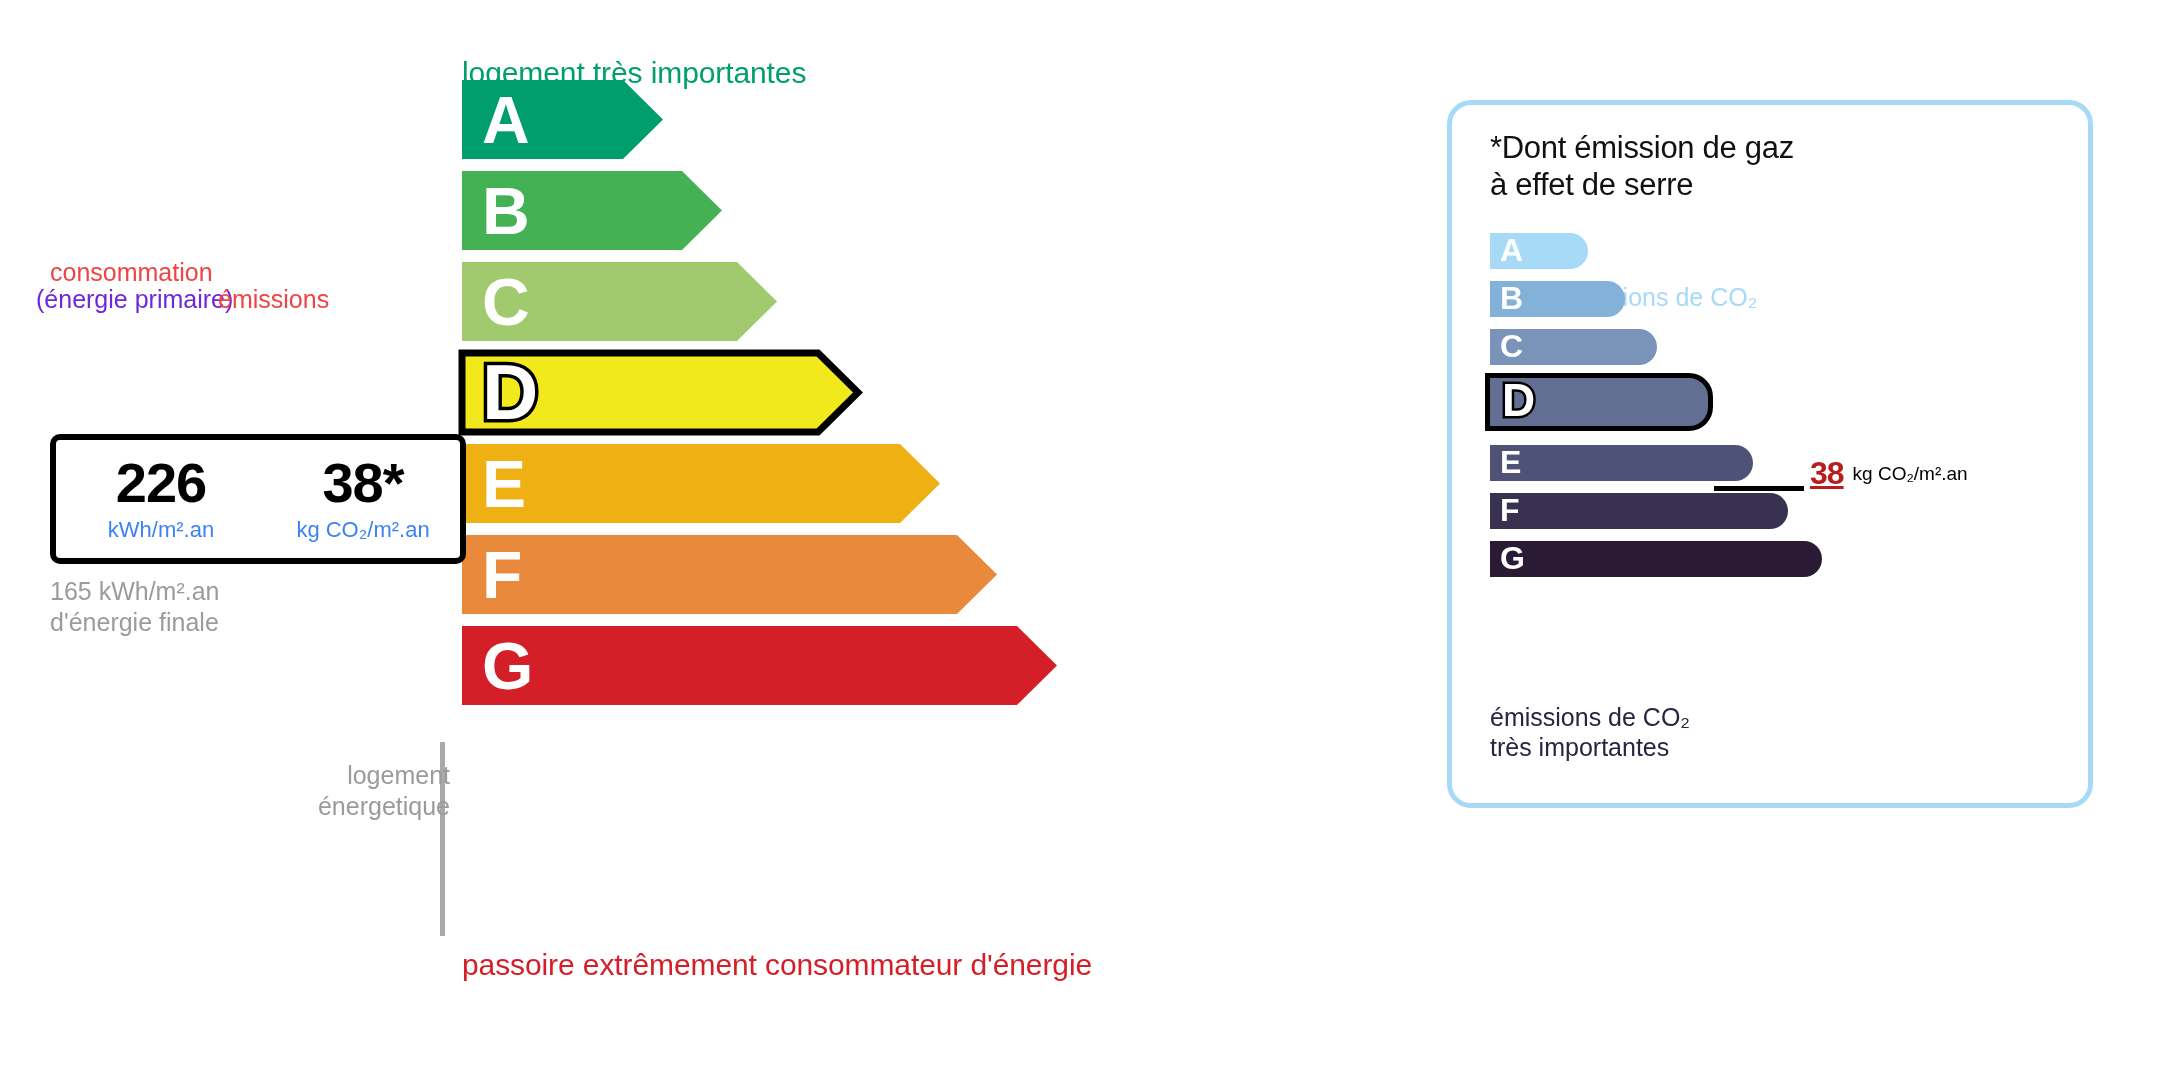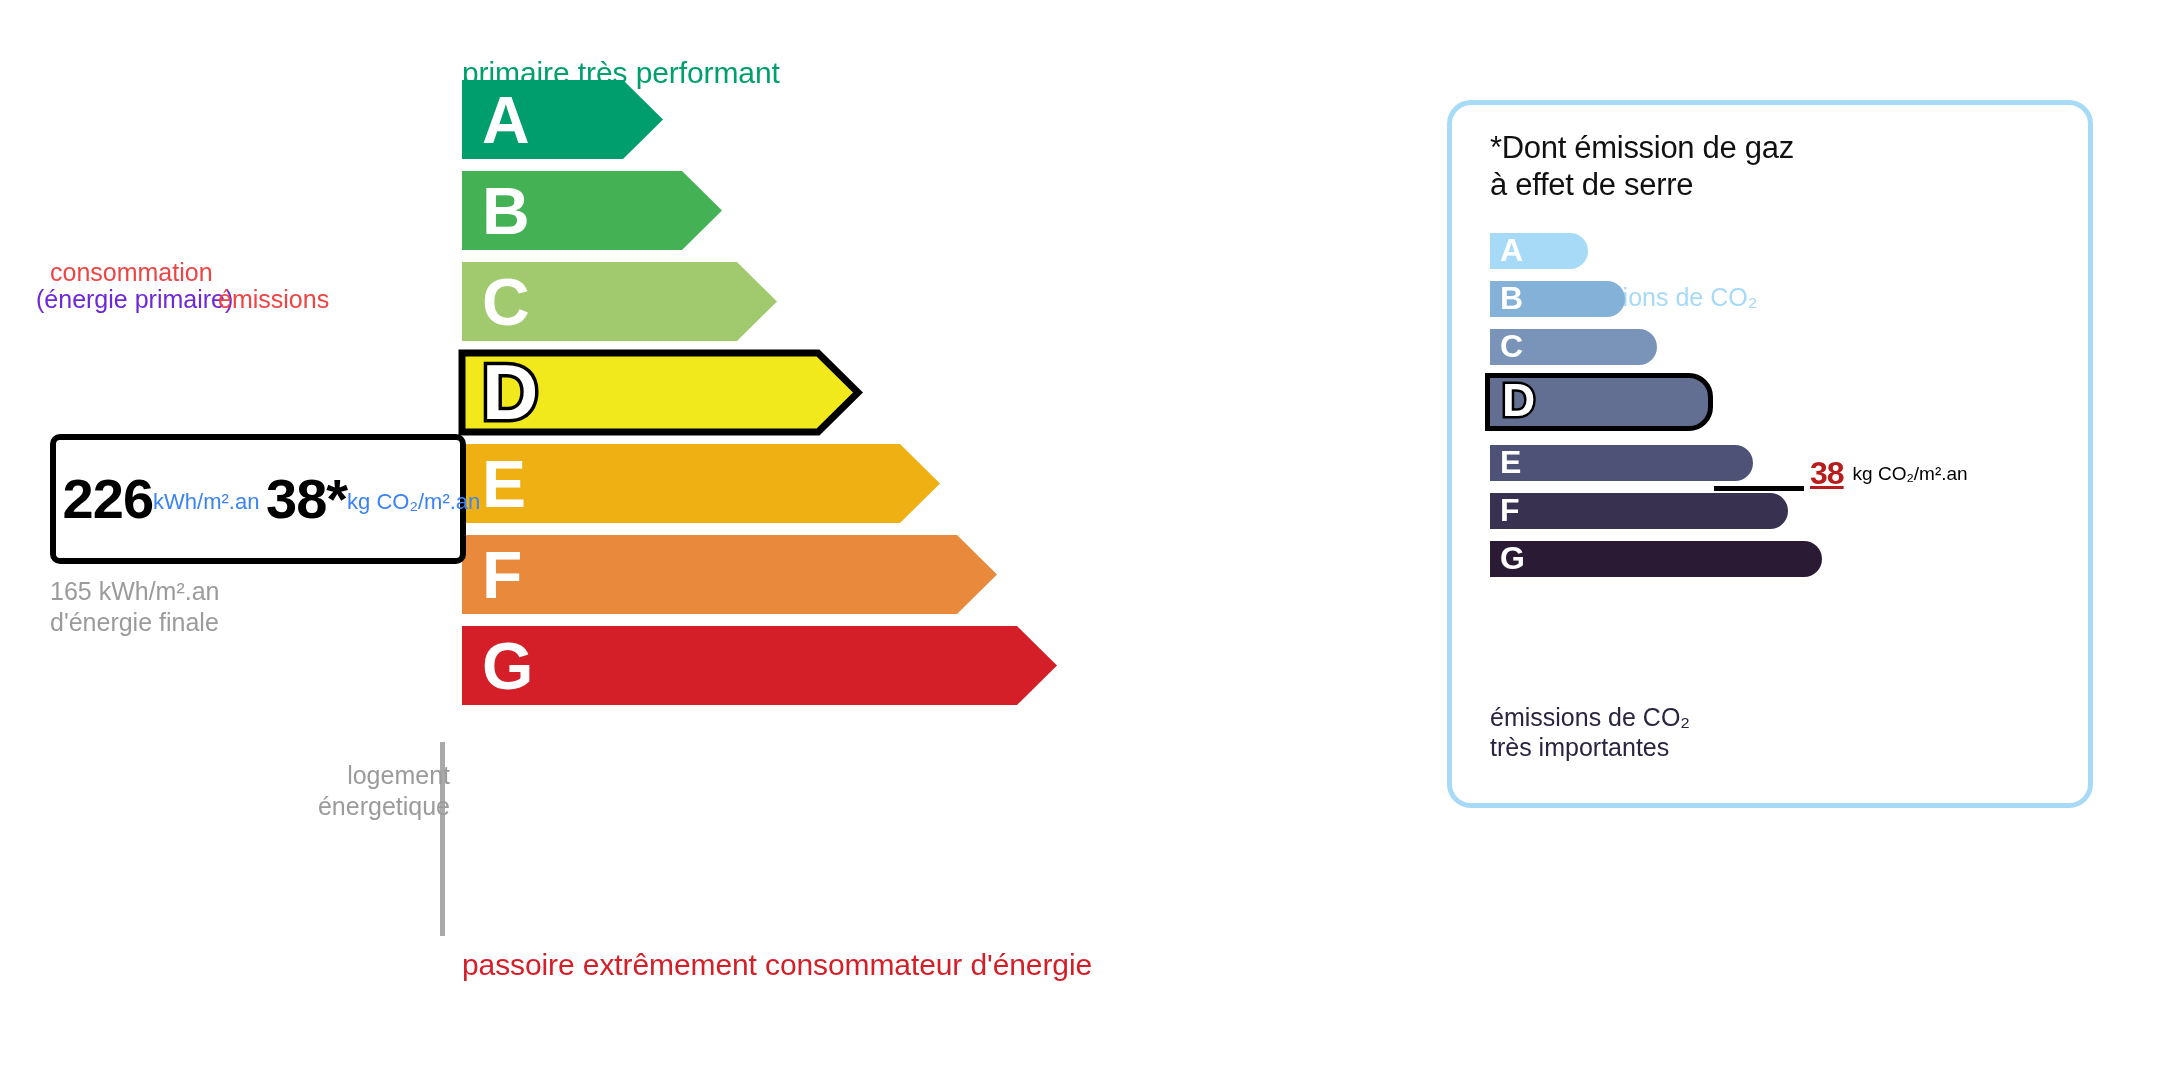--- a/index.html
+++ b/index.html
@@ -45,21 +45,21 @@
     border: 6px solid #000000;
     border-radius: 10px;
     display: flex;
     align-items: stretch;
     z-index: 6;
   }
   #value-box .cell {
     flex: 1;
     position: relative;
     display: flex;
-    flex-direction: row;
+    flex-direction: column;
     align-items: center;
     justify-content: center;
   }
   #value-box .cell.left  { flex: 0 0 210px; }
   #value-box .cell.right { flex: 0 0 194px; }
   #value-box .divider {
     width: 5px;
     background: #000000;
     margin: 14px 0;
   }
@@ -199,21 +199,21 @@
     white-space: nowrap;
   }
 </style>
 </head>
 <body>
 
 <div id="page">
 
   <div id="energy-chart">
 
-    <div class="top-caption">primaire très performant</div>
+    <div class="top-caption">logement très importantes</div>
 
     <svg id="bands-svg" width="1400" height="1079" style="position:absolute;left:0;top:0;">
         <g>
           <polygon points="462,80 623,80 663,119.5 623,159 462,159" fill="#009e6d"></polygon>
           <text x="482" y="142.5" font-family="&quot;Liberation Sans&quot;, sans-serif" font-size="66" font-weight="bold" fill="#ffffff">A</text>
         </g>
         <g>
           <polygon points="462,171 682,171 722,210.5 682,250 462,250" fill="#44b155"></polygon>
           <text x="482" y="233.5" font-family="&quot;Liberation Sans&quot;, sans-serif" font-size="66" font-weight="bold" fill="#ffffff">B</text>
         </g>

